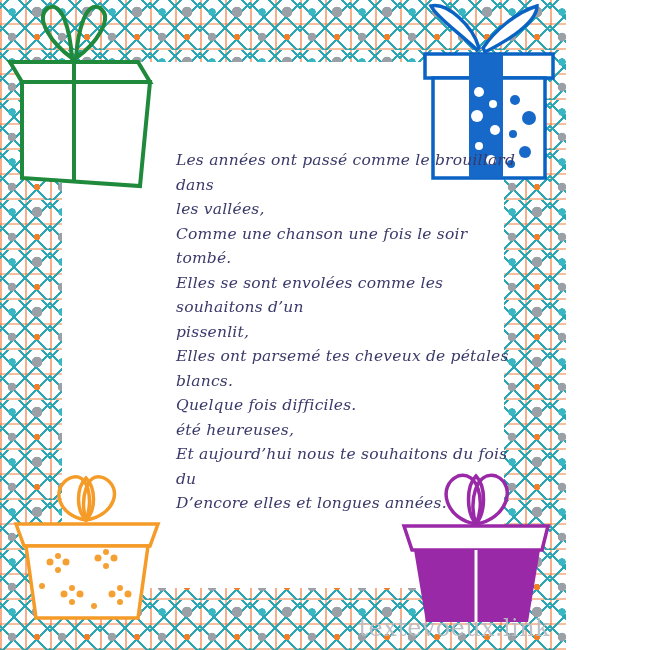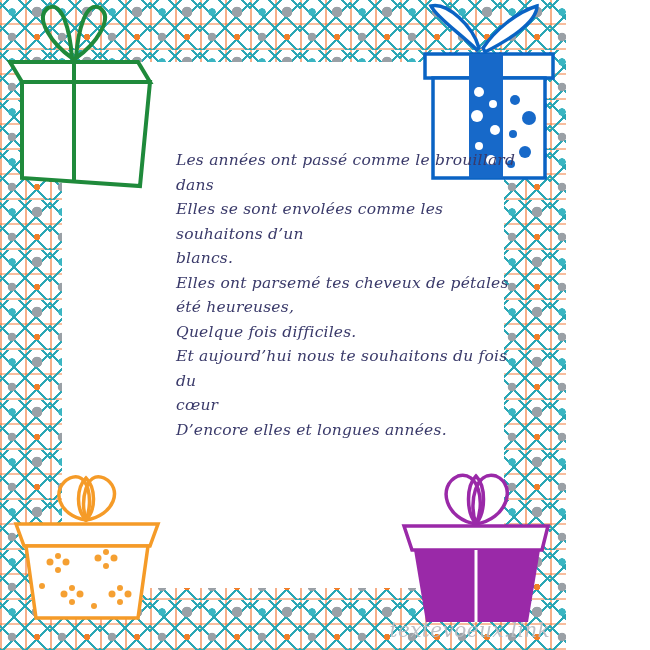--- a/index.html
+++ b/index.html
@@ -69,22 +69,21 @@
   }
   .poem .line { white-space: pre-wrap; }
 
   
   .watermark {
     position: absolute;
     right: 16px;
     bottom: 8px;
     color: #b9bcc2;
     font-family: "DejaVu Serif", serif;
-    font-style: italic;
-    font-size: 20px;
+    font-size: 24px;
     letter-spacing: .4px;
     opacity: .95;
   }
 </style>
 </head>
 <body>
 
 <div class="card">
 
   <div class="border-frame"></div>
@@ -165,25 +164,27 @@
       <path d="M8 60 L 152 60 L 146 84 L 16 84 Z" fill="#ffffff"></path>
     </g>
     <path d="M18 84 L 144 84 L 132 156 L 30 156 Z" fill="#9a29a8"></path>
     <g stroke="#ffffff" stroke-width="3" fill="none">
       <path d="M80 84 L 80 156"></path>
     </g>
   </svg>
 
   <div class="poem">
     <div class="line">Les années ont passé comme le brouillard dans</div>
+    <div class="line">les vallées,</div>
+    <div class="line">Comme une chanson une fois le soir tombé.</div>
     <div class="line">Elles se sont envolées comme les souhaitons d’un</div>
+    <div class="line">pissenlit,</div>
+    <div class="line">Elles ont parsemé tes cheveux de pétales</div>
     <div class="line">blancs.</div>
-    <div class="line">Elles ont parsemé tes cheveux de pétales</div>
+    <div class="line">Quelque fois difficiles.</div>
     <div class="line">été heureuses,</div>
-    <div class="line">Quelque fois difficiles.</div>
     <div class="line">Et aujourd’hui nous te souhaitons du fois du</div>
-    <div class="line">cœur</div>
     <div class="line">D’encore elles et longues années.</div>
   </div>
 
   <div class="watermark">textevoeux.link</div>
 
 </div>
 
 </body></html>

